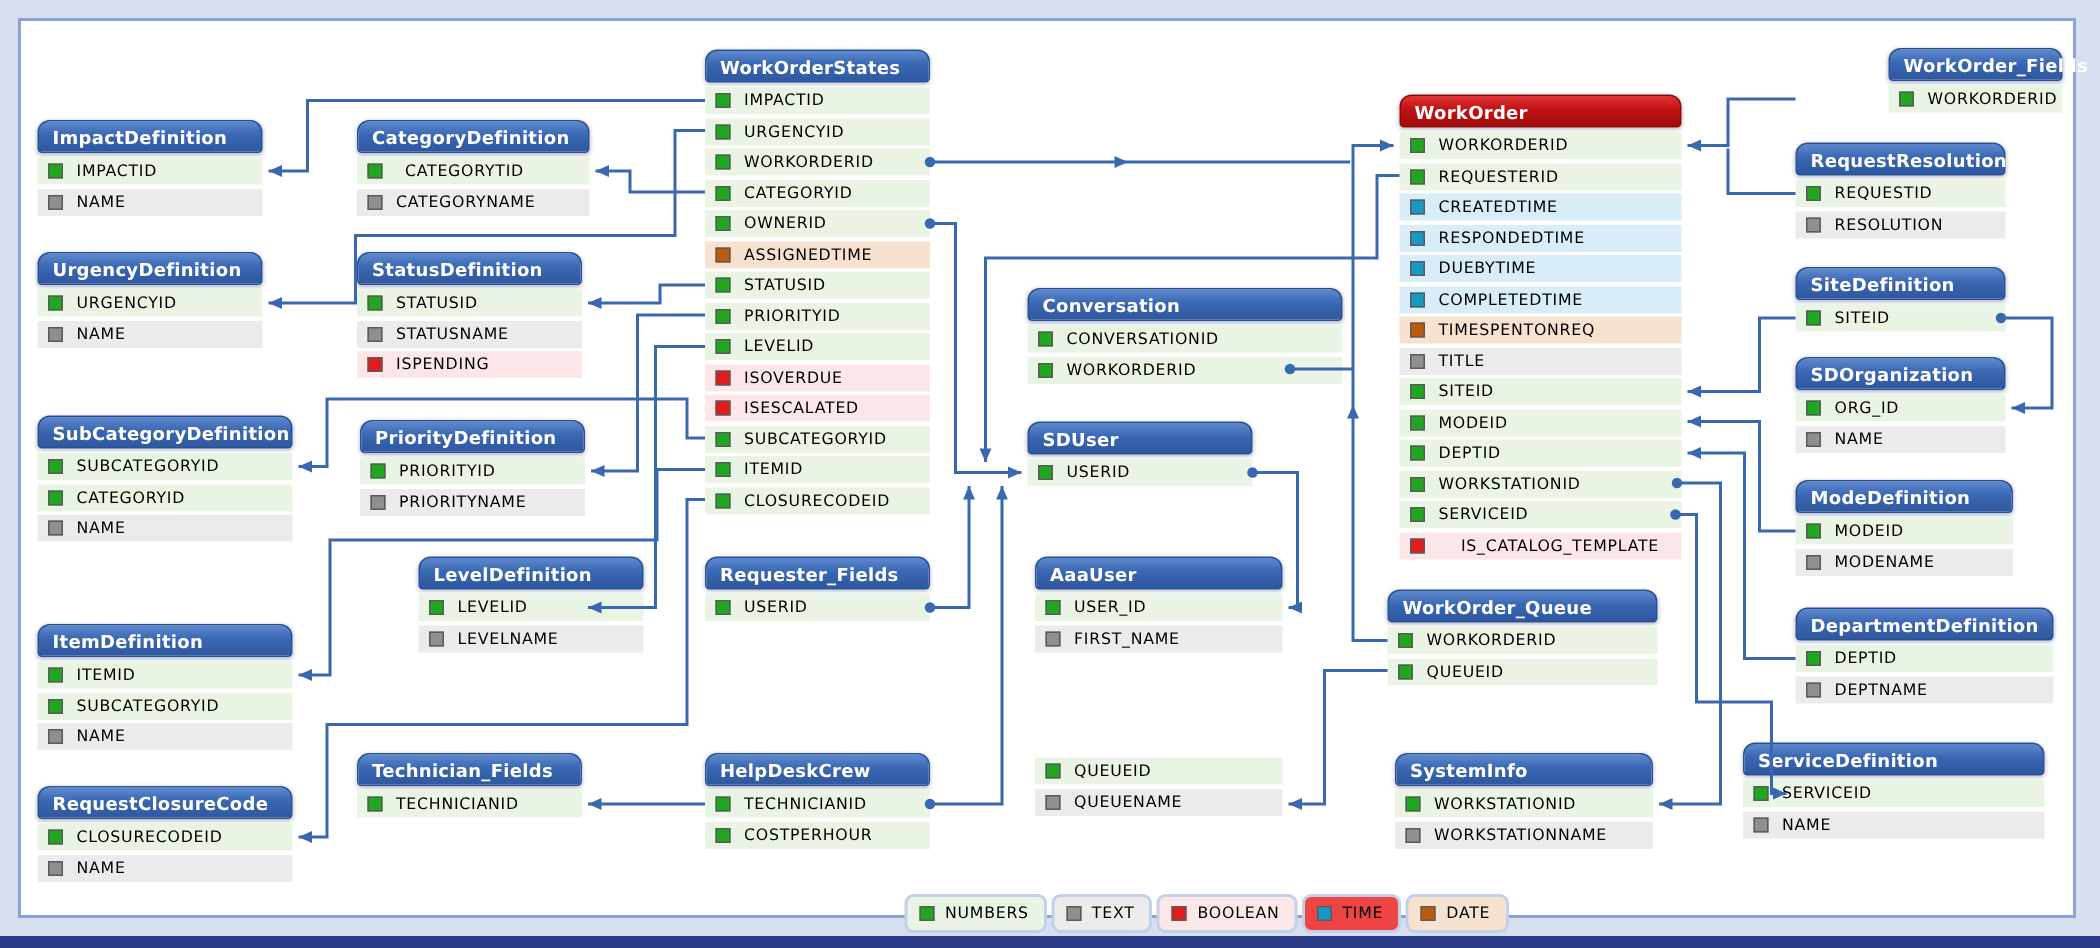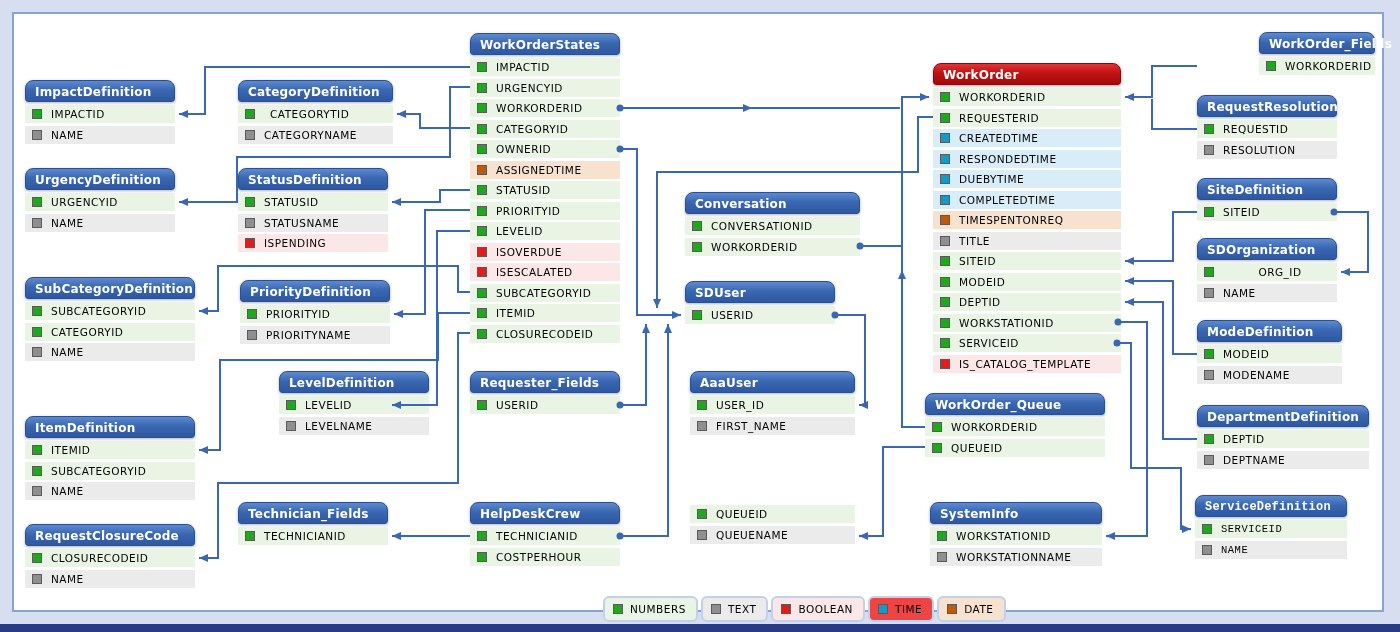--- a/index.html
+++ b/index.html
@@ -129,21 +129,21 @@
           <div class="row" style="background: rgb(233, 244, 229);"><span class="sq" style="background: rgb(31, 168, 31);"></span><span>USERID</span></div>
         </div>
       </div>
       <div class="tbl" style="left: 470px; top: 502px; width: 150px;">
         <div class="hdr blue">HelpDeskCrew</div>
         <div class="rows">
           <div class="row" style="background: rgb(233, 244, 229);"><span class="sq" style="background: rgb(31, 168, 31);"></span><span>TECHNICIANID</span></div>
           <div class="row" style="background: rgb(233, 244, 229);"><span class="sq" style="background: rgb(31, 168, 31);"></span><span>COSTPERHOUR</span></div>
         </div>
       </div>
-      <div class="tbl" style="left: 685px; top: 192px; width: 175px;">
+      <div class="tbl" style="left: 685px; top: 192px; width: 210px;">
         <div class="hdr blue">Conversation</div>
         <div class="rows">
           <div class="row" style="background: rgb(233, 244, 229);"><span class="sq" style="background: rgb(31, 168, 31);"></span><span>CONVERSATIONID</span></div>
           <div class="row" style="background: rgb(233, 244, 229);"><span class="sq" style="background: rgb(31, 168, 31);"></span><span>WORKORDERID</span></div>
         </div>
       </div>
       <div class="tbl" style="left: 685px; top: 281px; width: 150px;">
         <div class="hdr blue">SDUser</div>
         <div class="rows">
           <div class="row" style="background: rgb(233, 244, 229);"><span class="sq" style="background: rgb(31, 168, 31);"></span><span>USERID</span></div>
@@ -171,21 +171,21 @@
           <div class="row" style="background: rgb(216, 237, 248);"><span class="sq" style="background: rgb(24, 153, 196);"></span><span>RESPONDEDTIME</span></div>
           <div class="row" style="background: rgb(216, 237, 248);"><span class="sq" style="background: rgb(24, 153, 196);"></span><span>DUEBYTIME</span></div>
           <div class="row" style="background: rgb(216, 237, 248);"><span class="sq" style="background: rgb(24, 153, 196);"></span><span>COMPLETEDTIME</span></div>
           <div class="row" style="background: rgb(247, 226, 207);"><span class="sq" style="background: rgb(191, 90, 13);"></span><span>TIMESPENTONREQ</span></div>
           <div class="row" style="background: rgb(235, 235, 235);"><span class="sq" style="background: rgb(143, 143, 143);"></span><span>TITLE</span></div>
           <div class="row" style="background: rgb(233, 244, 229);"><span class="sq" style="background: rgb(31, 168, 31);"></span><span>SITEID</span></div>
           <div class="row" style="background: rgb(233, 244, 229);"><span class="sq" style="background: rgb(31, 168, 31);"></span><span>MODEID</span></div>
           <div class="row" style="background: rgb(233, 244, 229);"><span class="sq" style="background: rgb(31, 168, 31);"></span><span>DEPTID</span></div>
           <div class="row" style="background: rgb(233, 244, 229);"><span class="sq" style="background: rgb(31, 168, 31);"></span><span>WORKSTATIONID</span></div>
           <div class="row" style="background: rgb(233, 244, 229);"><span class="sq" style="background: rgb(31, 168, 31);"></span><span>SERVICEID</span></div>
-          <div class="row" style="background: rgb(251, 231, 231);"><span class="sq" style="background: rgb(227, 27, 27);"></span><span>IS_CATALOG_TEMPLATE</span></div>
+          <div class="row" style="background: rgb(251, 231, 231); text-align: center;"><span class="sq" style="background: rgb(227, 27, 27);"></span><span>IS_CATALOG_TEMPLATE</span></div>
         </div>
       </div>
       <div class="tbl" style="left: 925px; top: 393px; width: 180px;">
         <div class="hdr blue">WorkOrder_Queue</div>
         <div class="rows">
           <div class="row" style="background: rgb(233, 244, 229);"><span class="sq" style="background: rgb(31, 168, 31);"></span><span>WORKORDERID</span></div>
           <div class="row" style="background: rgb(233, 244, 229);"><span class="sq" style="background: rgb(31, 168, 31);"></span><span>QUEUEID</span></div>
         </div>
       </div>
       <div class="tbl" style="left: 930px; top: 502px; width: 172px;">
@@ -210,39 +210,39 @@
       </div>
       <div class="tbl" style="left: 1197px; top: 178px; width: 140px;">
         <div class="hdr blue">SiteDefinition</div>
         <div class="rows">
           <div class="row" style="background: rgb(233, 244, 229);"><span class="sq" style="background: rgb(31, 168, 31);"></span><span>SITEID</span></div>
         </div>
       </div>
       <div class="tbl" style="left: 1197px; top: 238px; width: 140px;">
         <div class="hdr blue">SDOrganization</div>
         <div class="rows">
-          <div class="row" style="background: rgb(233, 244, 229); text-align: center;"><span class="sq" style="background: rgb(31, 168, 31);"></span><span>ORG_ID</span></div>
+          <div class="row" style="background: rgb(233, 244, 229);"><span class="sq" style="background: rgb(31, 168, 31);"></span><span>ORG_ID</span></div>
           <div class="row" style="background: rgb(235, 235, 235);"><span class="sq" style="background: rgb(143, 143, 143);"></span><span>NAME</span></div>
         </div>
       </div>
       <div class="tbl" style="left: 1197px; top: 320px; width: 145px;">
         <div class="hdr blue">ModeDefinition</div>
         <div class="rows">
           <div class="row" style="background: rgb(233, 244, 229);"><span class="sq" style="background: rgb(31, 168, 31);"></span><span>MODEID</span></div>
           <div class="row" style="background: rgb(235, 235, 235);"><span class="sq" style="background: rgb(143, 143, 143);"></span><span>MODENAME</span></div>
         </div>
       </div>
       <div class="tbl" style="left: 1197px; top: 405px; width: 172px;">
         <div class="hdr blue">DepartmentDefinition</div>
         <div class="rows">
           <div class="row" style="background: rgb(233, 244, 229);"><span class="sq" style="background: rgb(31, 168, 31);"></span><span>DEPTID</span></div>
           <div class="row" style="background: rgb(235, 235, 235);"><span class="sq" style="background: rgb(143, 143, 143);"></span><span>DEPTNAME</span></div>
         </div>
       </div>
-      <div class="tbl" style="left: 1195px; top: 495px; width: 152px; font-family: Liberation Mono, monospace;">
+      <div class="tbl" style="left: 1162px; top: 495px; width: 201px;">
         <div class="hdr blue">ServiceDefinition</div>
         <div class="rows">
           <div class="row" style="background: rgb(233, 244, 229);"><span class="sq" style="background: rgb(31, 168, 31);"></span><span>SERVICEID</span></div>
           <div class="row" style="background: rgb(235, 235, 235);"><span class="sq" style="background: rgb(143, 143, 143);"></span><span>NAME</span></div>
         </div>
       </div>
     </div>
   <svg id="wires" width="1400" height="632">
       <polyline points="470,67 205,67 205,114 179,114" fill="none" stroke="#3a68b0" stroke-width="2"></polyline>
       <path d="M179 114 L188 110 L188 118 Z" fill="#3a68b0"></path>

